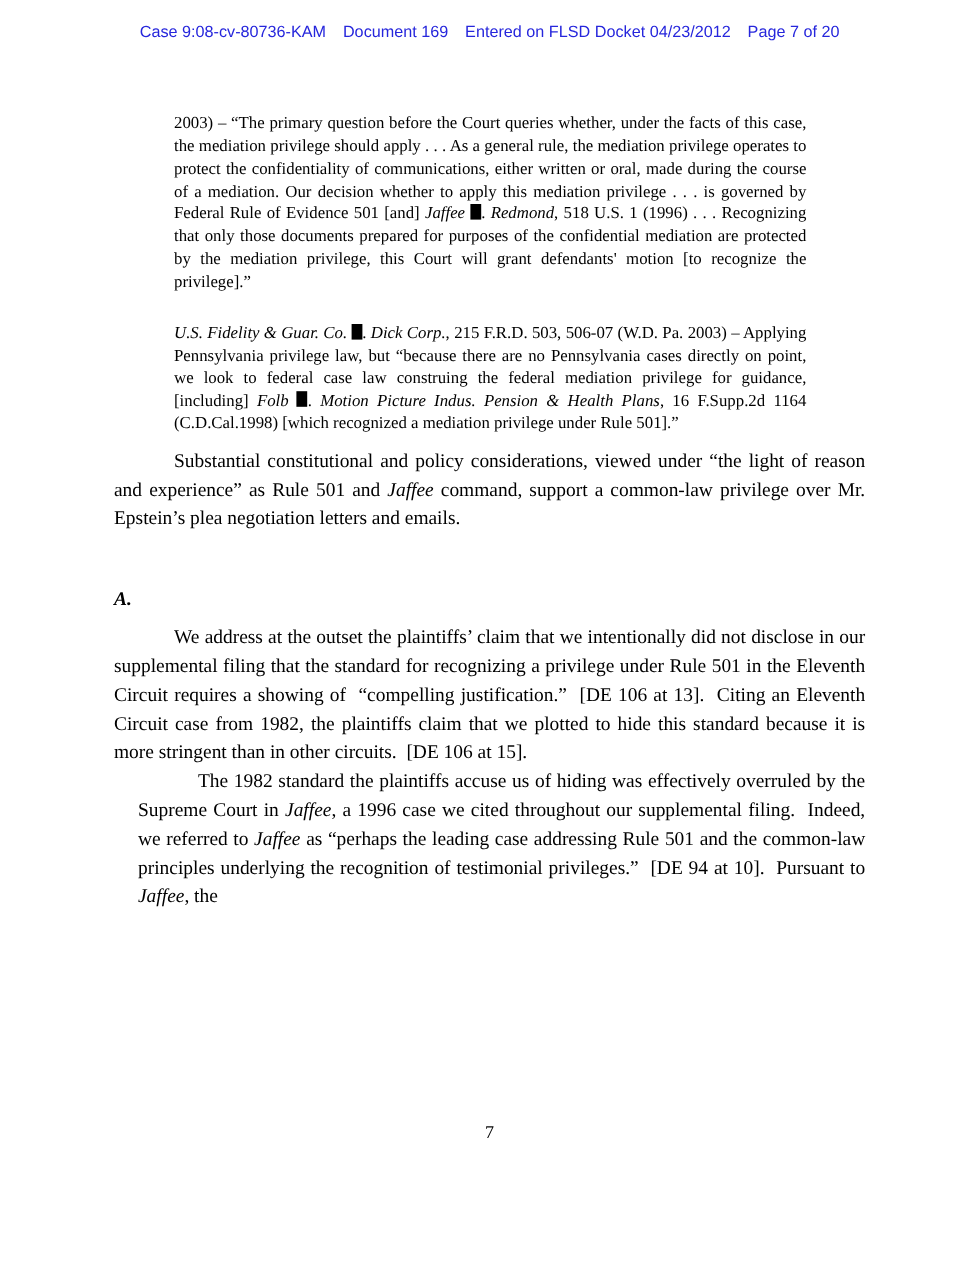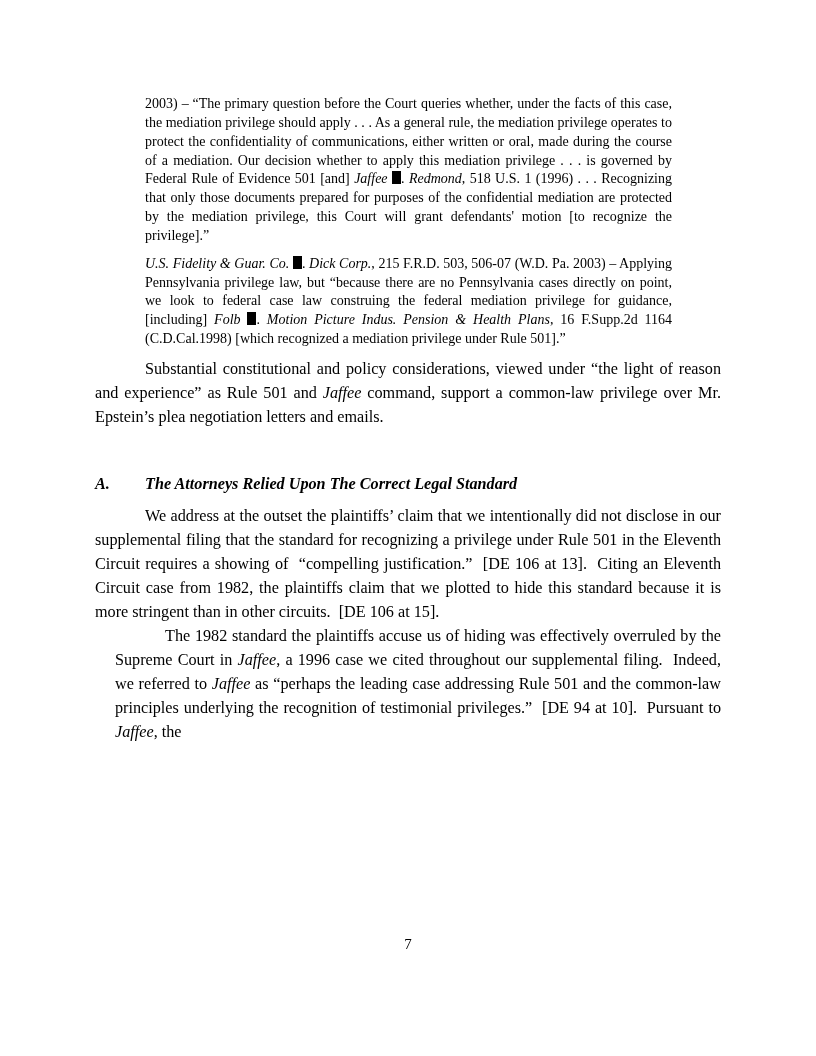--- a/index.html
+++ b/index.html
@@ -36,21 +36,21 @@
     top: 95px;
     width: 626px;
   }
   .bq {
     margin: 0 0 0 50px;
     width: 527px;
     text-align: justify;
     font-size: 14px;
     line-height: 18.85px;
   }
-  .bq2 { margin-top: 9px; }
+  .bq2 { margin-top: 24px; }
   .body-para {
     margin: 0;
     text-align: justify;
     font-size: 16.2px;
     line-height: 24px;
     text-indent: 50px;
   }
   .p1 { margin-top: 8px; }
   .p2 { margin-top: 10px; }
   .p3 { margin-top: 0; margin-left: 20px; }
@@ -80,32 +80,37 @@
     right: 0;
     text-align: center;
     font-size: 15px;
   }
 </style>
 </head>
 <body>
 
 <div class="page">
 
+  <div class="case-header">
+    <span>Case 9:08-cv-80736-KAM</span>
+    <span>Document 169</span>
+    <span>Entered on FLSD Docket 04/23/2012</span>
+    <span>Page 7 of 20</span>
+  </div>
 
   <div class="content">
 
     <div class="bq"><span>2003) – “The primary question before the Court queries whether, under the facts of this case, the mediation privilege should apply .&nbsp;.&nbsp;. As a general rule, the mediation privilege operates to protect the confidentiality of communications, either written or oral, made during the course of a mediation. Our decision whether to apply this mediation privilege .&nbsp;.&nbsp;. is governed by Federal Rule of Evidence 501 [and] </span><i>Jaffee</i><span> </span><span class="redact-box"></span><span>. </span><i>Redmond</i><span>, 518 U.S. 1 (1996) .&nbsp;.&nbsp;. Recognizing that only those documents prepared for purposes of the confidential mediation are protected by the mediation privilege, this Court will grant defendants' motion [to recognize the privilege].”</span></div>
 
     <div class="bq bq2"><i>U.S. Fidelity &amp; Guar. Co.</i><span> </span><span class="redact-box"></span><span>. </span><i>Dick Corp.</i><span>, 215 F.R.D. 503, 506-07 (W.D. Pa. 2003) – Applying Pennsylvania privilege law, but “because there are no Pennsylvania cases directly on point, we look to federal case law construing the federal mediation privilege for guidance, [including] </span><i>Folb</i><span> </span><span class="redact-box"></span><span>. </span><i>Motion Picture Indus. Pension &amp; Health Plans</i><span>, 16 F.Supp.2d 1164 (C.D.Cal.1998) [which recognized a mediation privilege under Rule 501].”</span></div>
 
     <p class="body-para p1"><span>Substantial constitutional and policy considerations, viewed under “the light of reason and experience” as Rule 501 and </span><i>Jaffee</i><span> command, support a common-law privilege over Mr. Epstein’s plea negotiation letters and emails.</span></p>
 
     <div class="section-heading">
       <span class="h-label">A.</span>
-      <span class="h-text">The Attorneys Relied Upon The Correct Legal Standard</span>
     </div>
 
     <p class="body-para p2"><span>We address at the outset the plaintiffs’ claim that we intentionally did not disclose in our supplemental filing that the standard for recognizing a privilege under Rule 501 in the Eleventh Circuit requires a showing of&nbsp; “compelling justification.”&nbsp; [DE 106 at 13].&nbsp; Citing an Eleventh Circuit case from 1982, the plaintiffs claim that we plotted to hide this standard because it is more stringent than in other circuits.&nbsp; [DE 106 at 15].</span></p>
 
     <p class="body-para p3"><span>The 1982 standard the plaintiffs accuse us of hiding was effectively overruled by the Supreme Court in </span><i>Jaffee</i><span>, a 1996 case we cited throughout our supplemental filing.&nbsp; Indeed, we referred to </span><i>Jaffee</i><span> as “perhaps the leading case addressing Rule 501 and the common-law principles underlying the recognition of testimonial privileges.”&nbsp; [DE 94 at 10].&nbsp; Pursuant to </span><i>Jaffee</i><span>, the</span></p>
 
   </div>
 
   <div class="page-footer">7</div>
 

